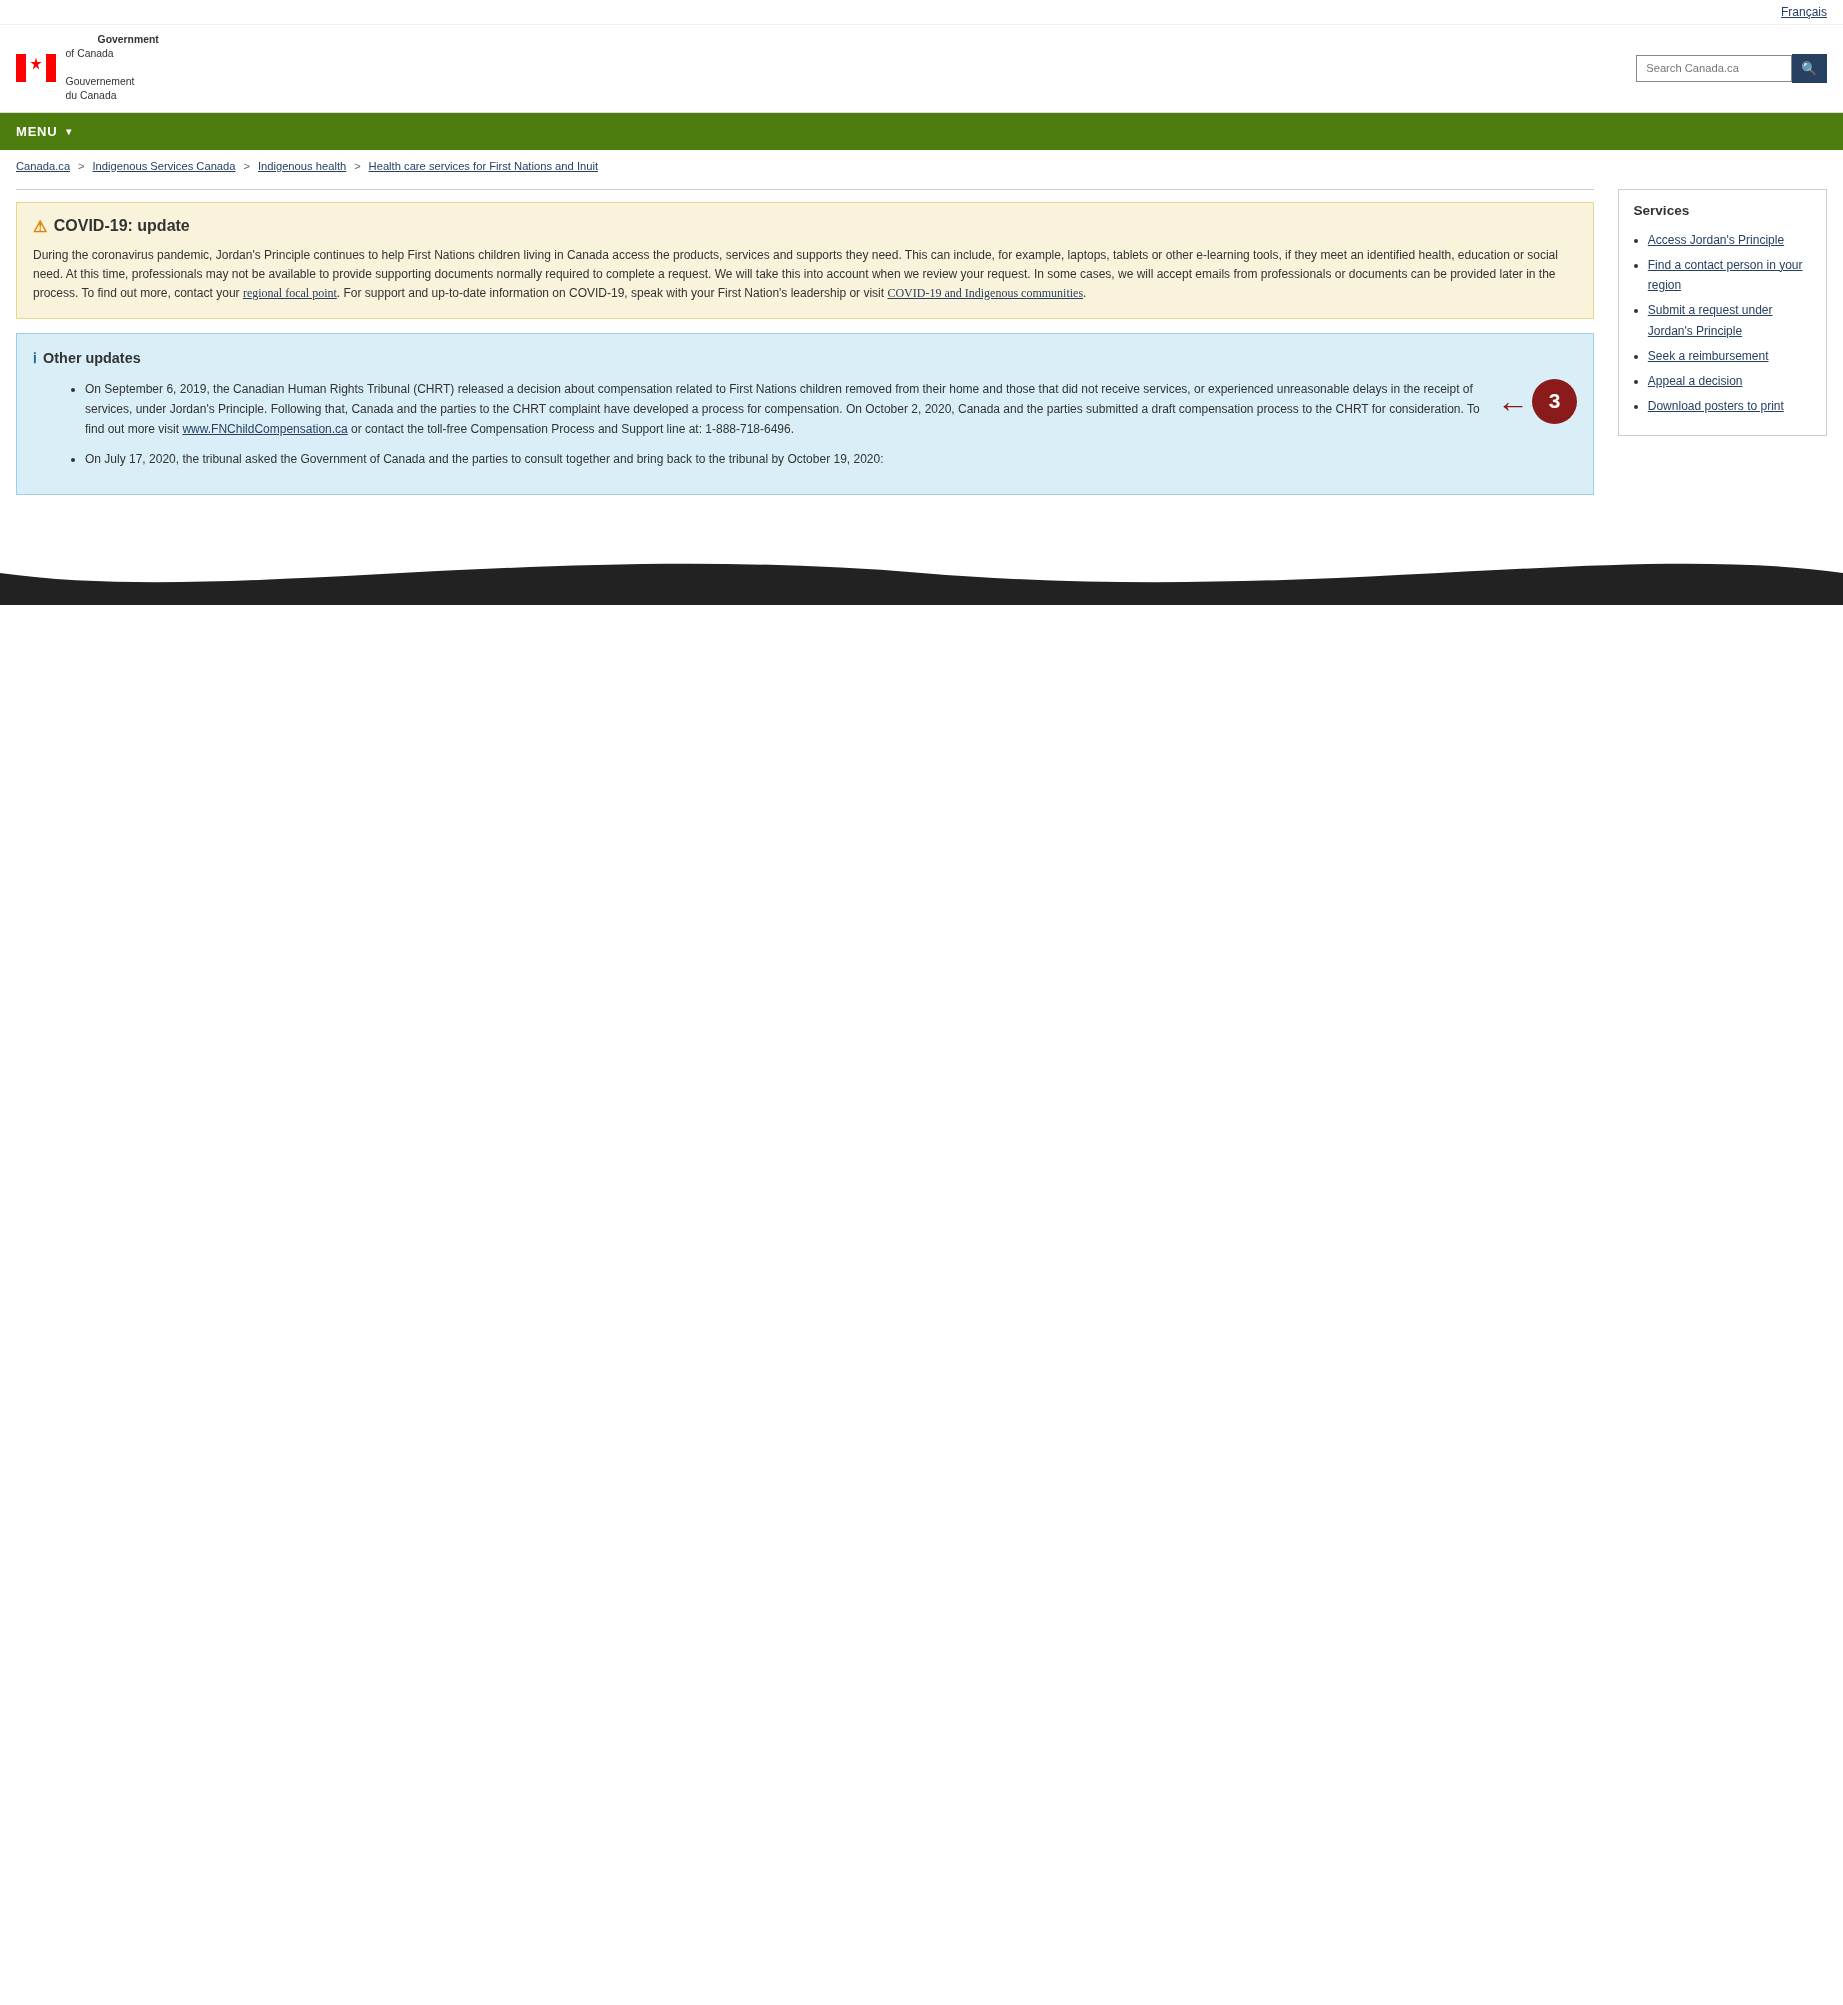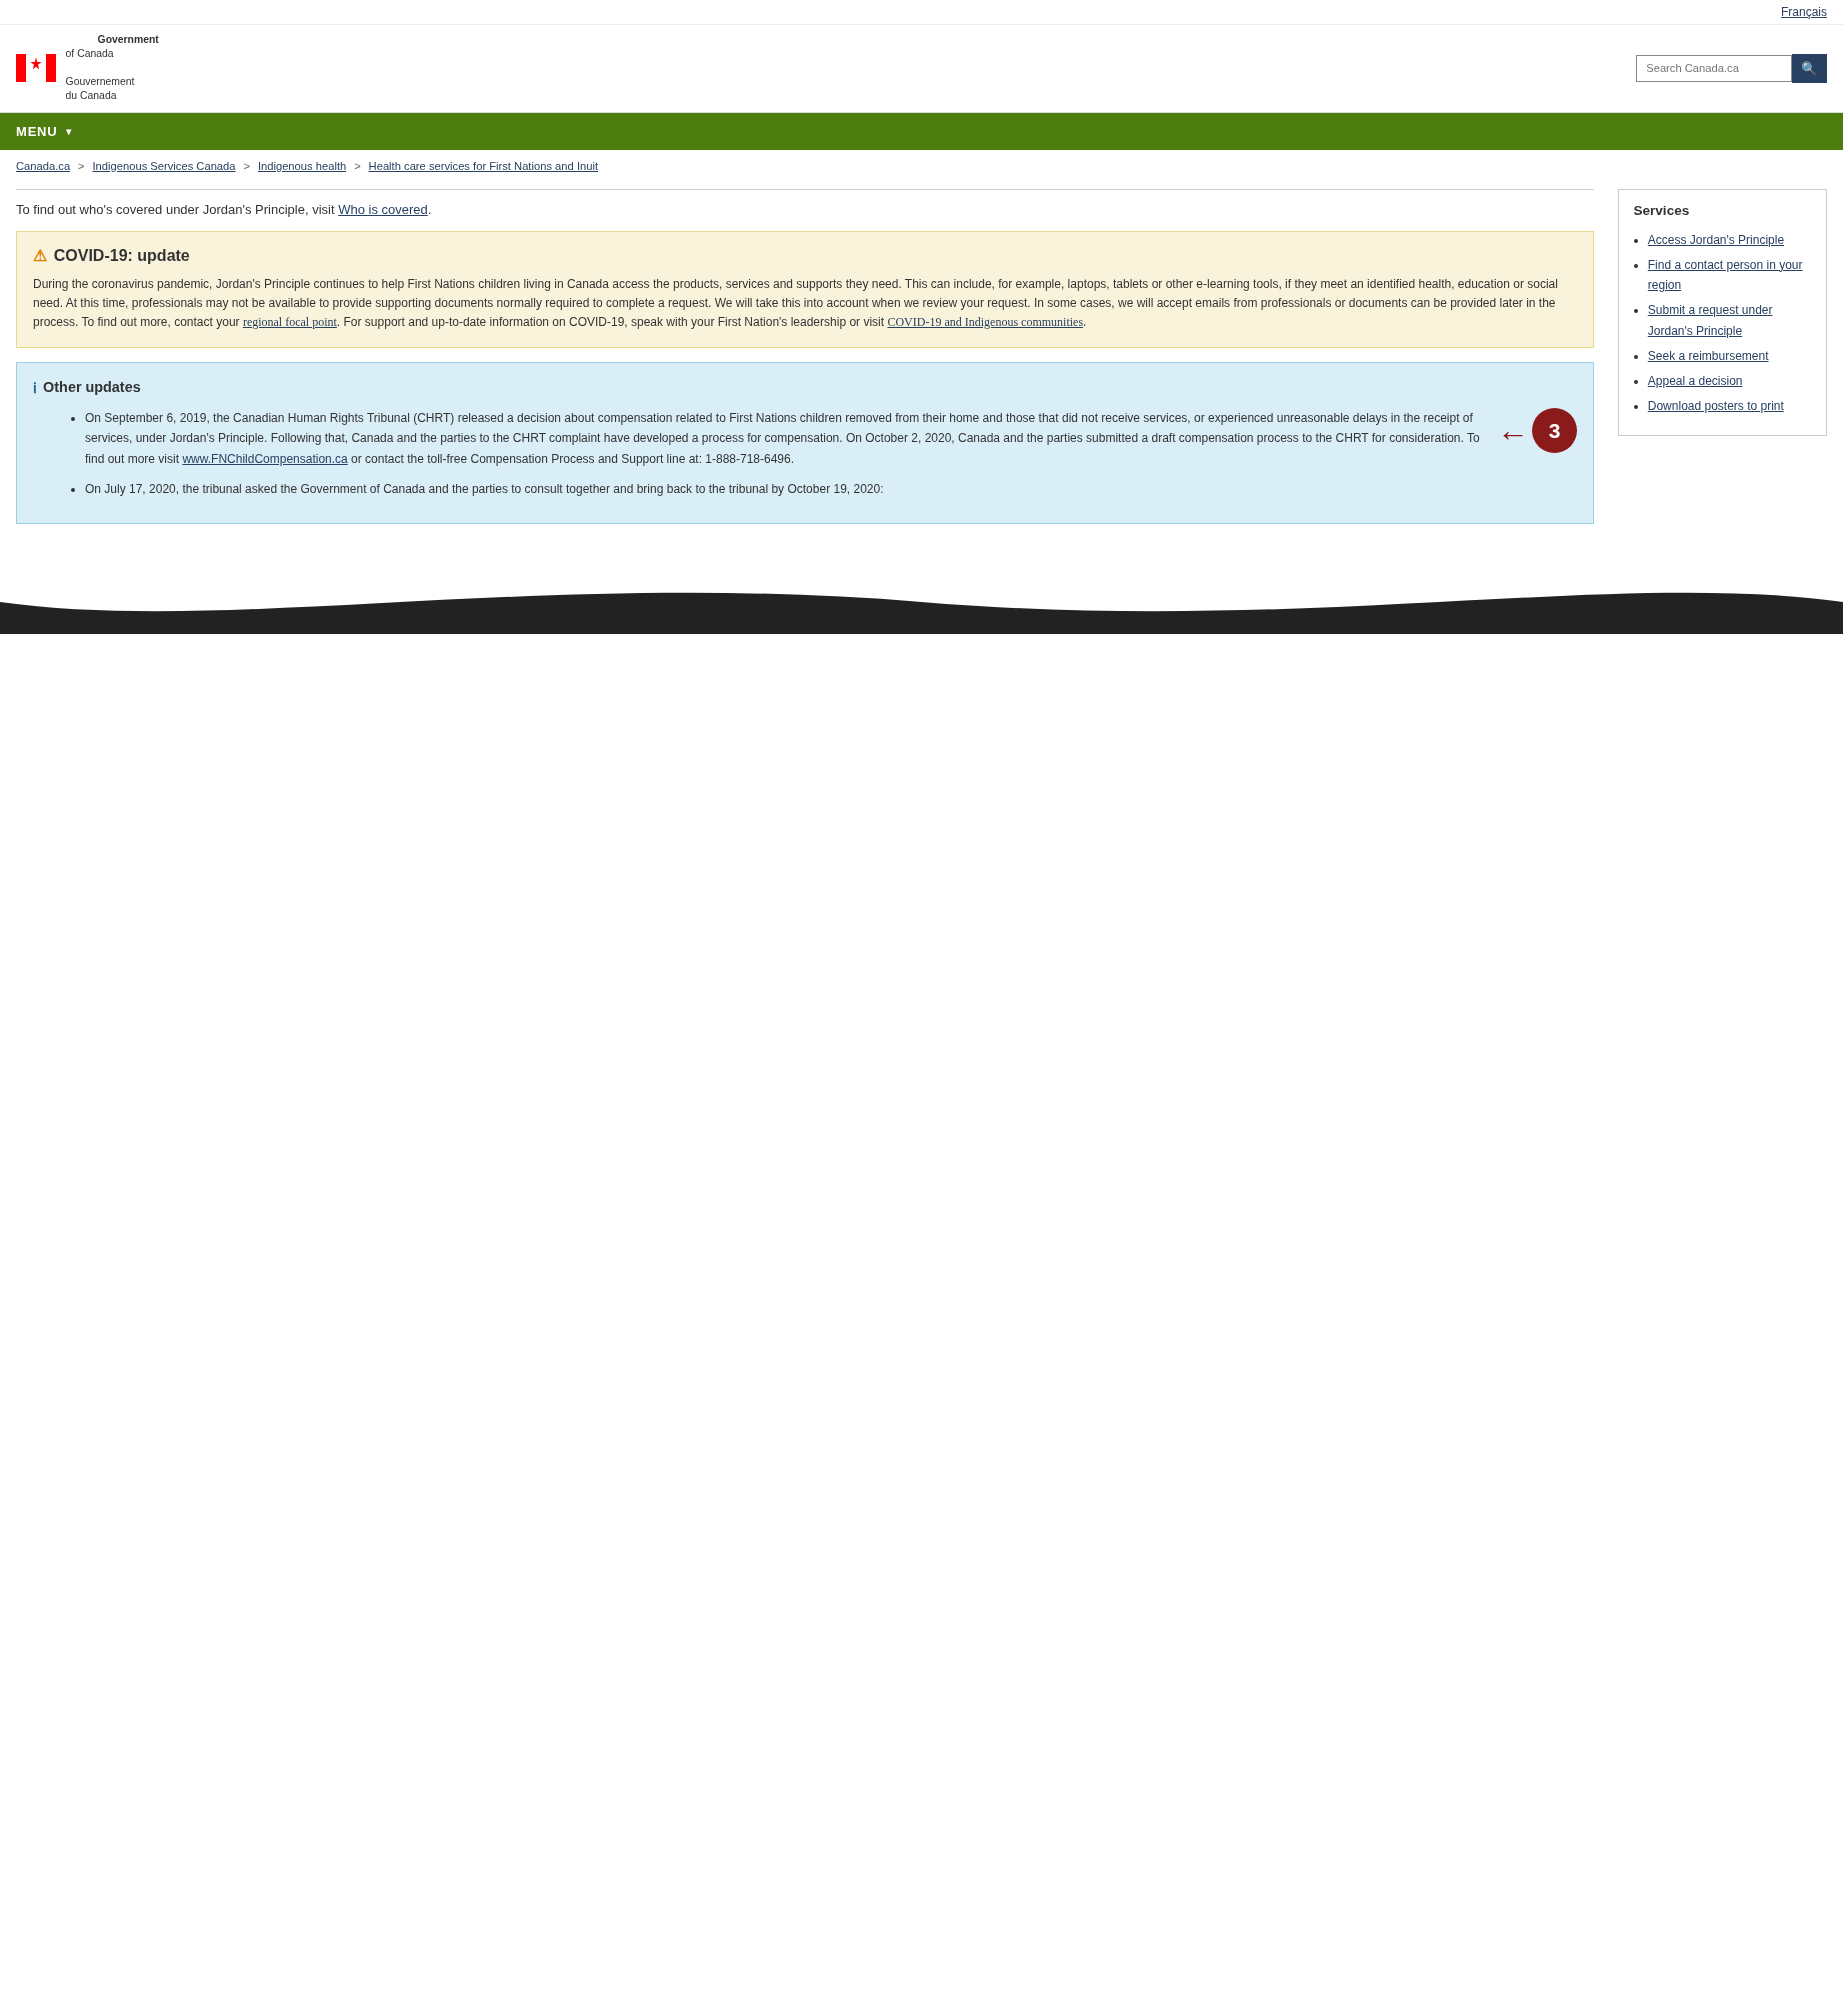--- a/index.html
+++ b/index.html
@@ -301,23 +301,20 @@
   <span> &gt; </span>
   <a href="#">Indigenous health</a>
   <span> &gt; </span>
   <a href="#">Health care services for First Nations and Inuit</a>
 </div>
 
 <div class="main-container">
 
   <div class="content-area">
     <hr class="title-divider">
-    <p class="intro-text">
-      <span>To find out who's covered under Jordan's Principle, visit </span><a href="#">Who is covered</a><span>.</span>
-    </p>
 
     <div class="covid-box">
       <div class="covid-title">
         <span class="warning-icon">⚠</span>
         <span>COVID-19: update</span>
       </div>
       <p class="covid-body">
         <span>During the coronavirus pandemic, Jordan's Principle continues to help First Nations children living in Canada access the products, services and supports they need. This can include, for example, laptops, tablets or other e-learning tools, if they meet an identified health, education or social need. At this time, professionals may not be available to provide supporting documents normally required to complete a request. We will take this into account when we review your request. In some cases, we will accept emails from professionals or documents can be provided later in the process. To find out more, contact your </span><a href="#">regional focal point</a><span>. For support and up-to-date information on COVID-19, speak with your First Nation's leadership or visit </span><a href="#">COVID-19 and Indigenous communities</a><span>.</span>
       </p>
     </div>

